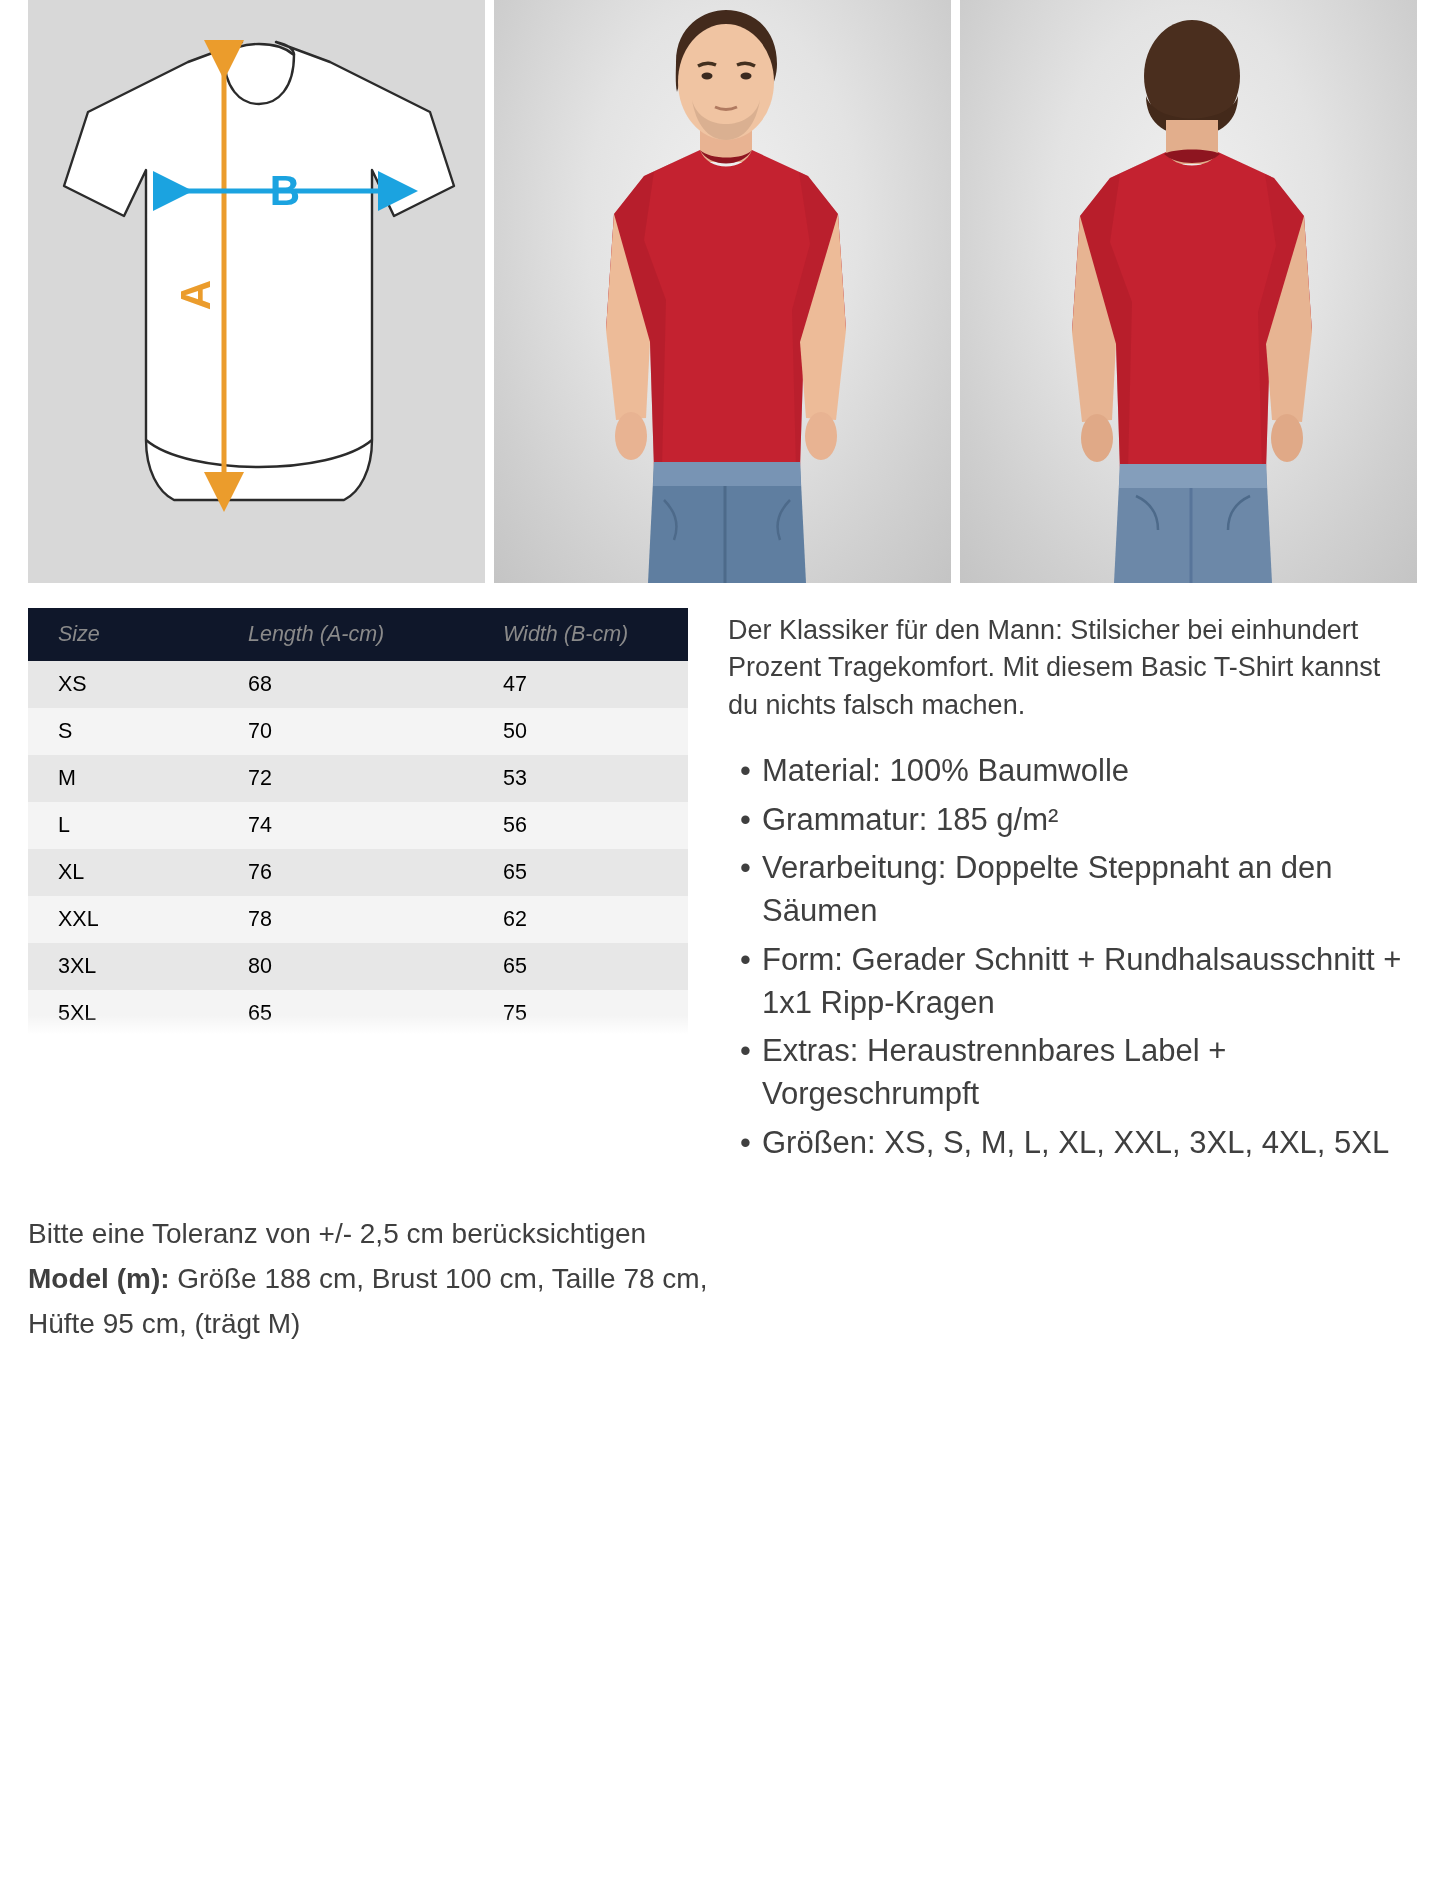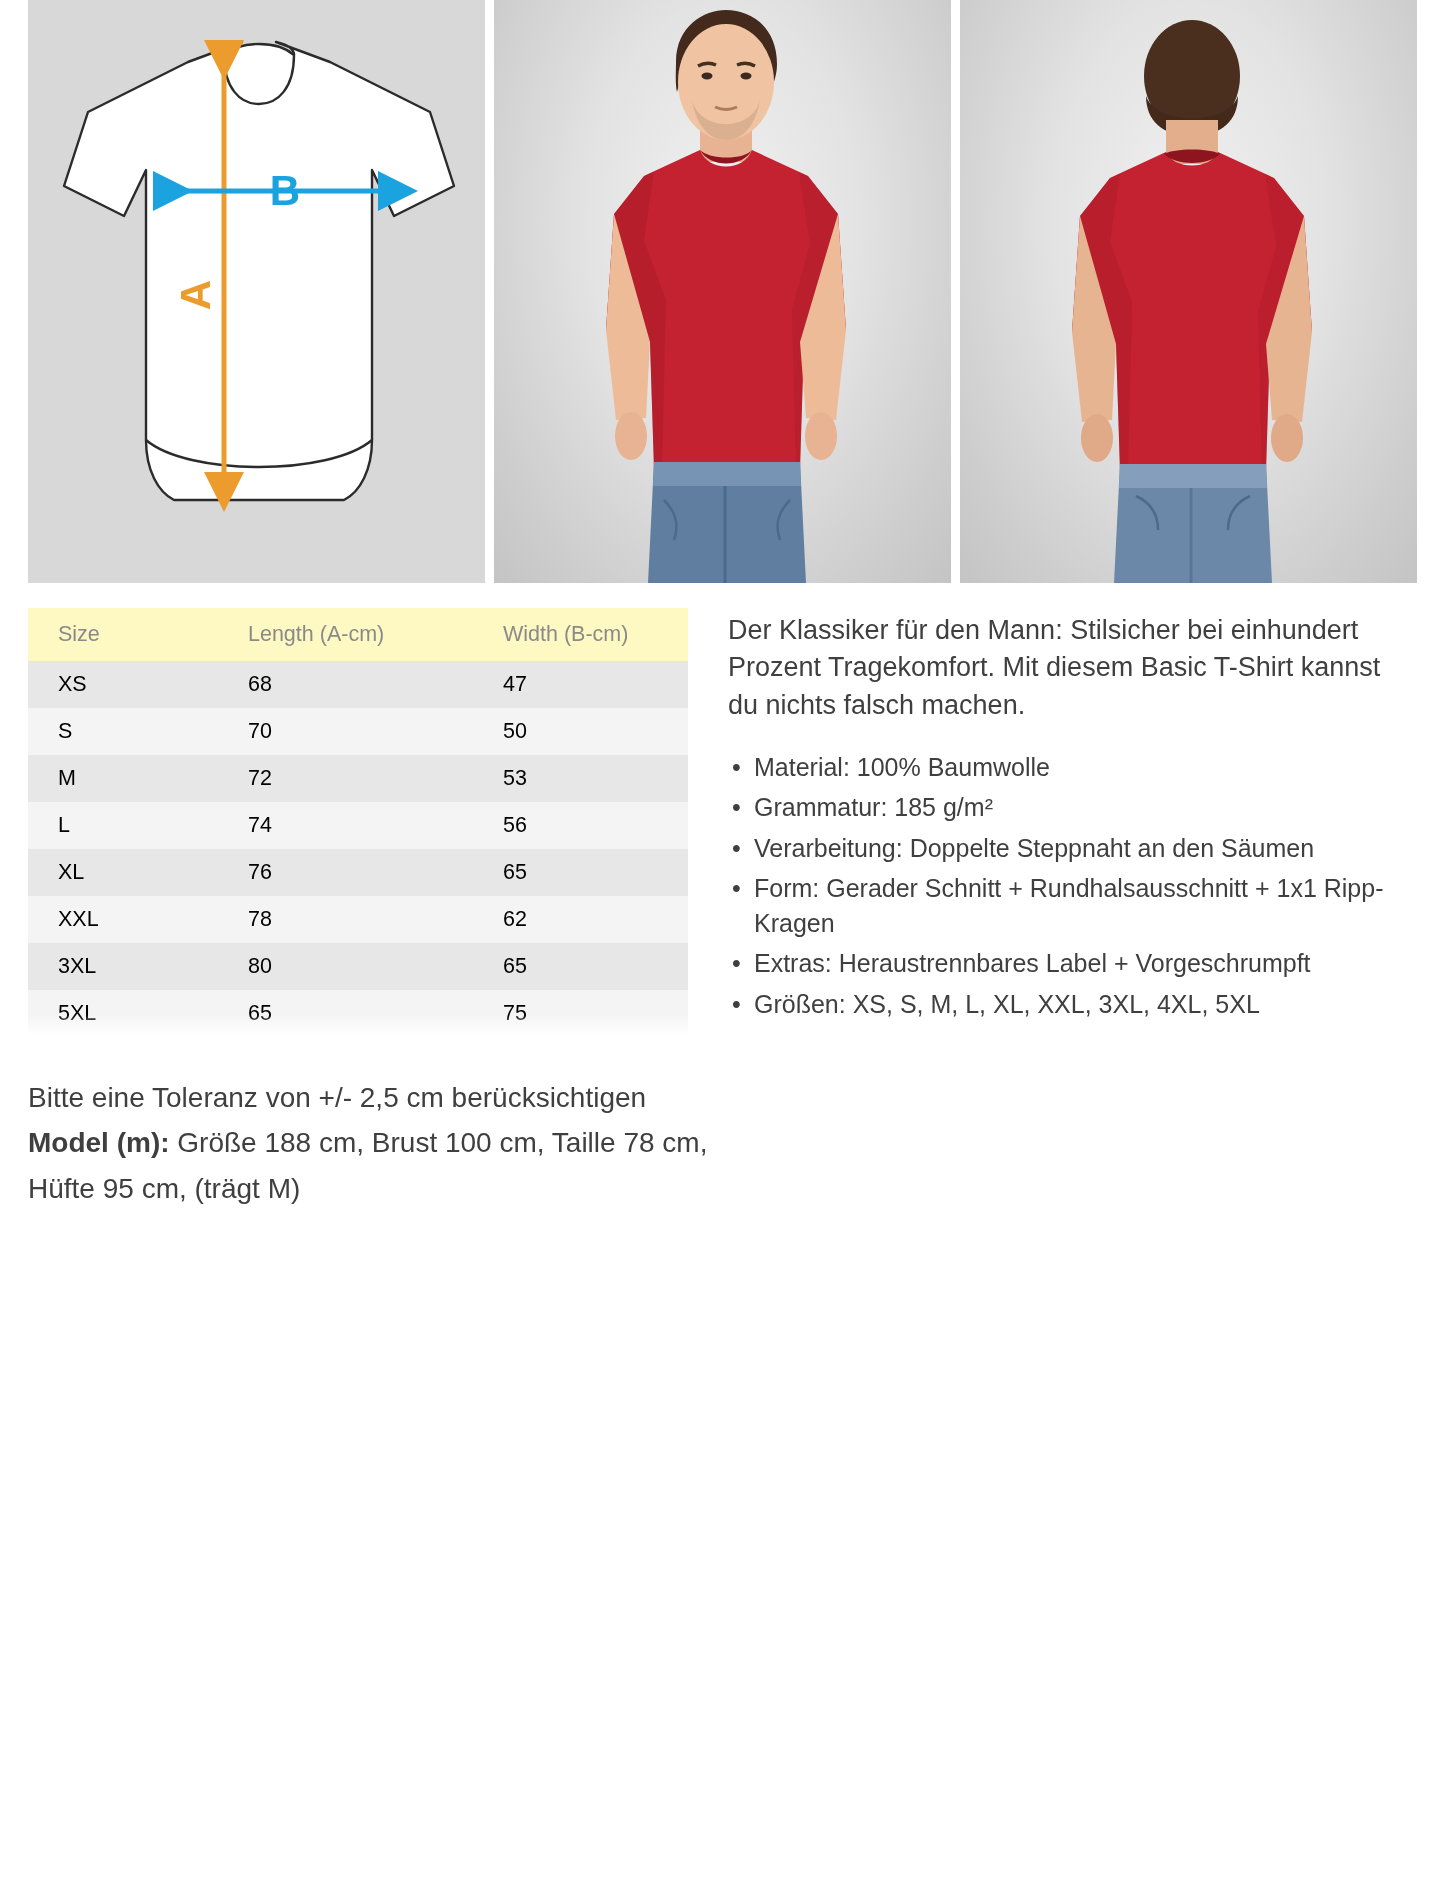--- a/index.html
+++ b/index.html
@@ -57,22 +57,23 @@
     width: 660px;
     table-layout: fixed;
     font-size: 21.5px;
     color: #7a7a7a;
   }
   table.size-table th {
     font-weight: normal;
     text-align: left;
     padding: 14px 0 14px 30px;
     color: #8a8a8a;
-    background: #fef9c3;
+    background: #0f172a;
     font-size: 21.5px;
+    font-style: italic;
   }
   table.size-table td {
     padding: 11px 0 11px 30px;
     color: #000000;
   }
   table.size-table tbody tr:nth-child(odd) { background: #e7e7e7; }
   table.size-table tbody tr:nth-child(even) { background: #f4f4f4; }
   table.size-table col.c1 { width: 190px; }
   table.size-table col.c2 { width: 255px; }
   table.size-table col.c3 { width: 215px; }
@@ -97,23 +98,23 @@
 
   
   .desc-para {
     font-size: 27px;
     line-height: 1.38;
     color: #3f3f3f;
     margin: 0 0 26px 0;
   }
   ul.features {
     list-style: none;
-    margin: 0;
+    margin: 8px;
     padding: 0;
-    font-size: 25px;
+    font-size: 31px;
     line-height: 1.38;
     color: #3f3f3f;
   }
   ul.features li {
     position: relative;
     padding-left: 26px;
     margin-bottom: 6px;
   }
   ul.features li::before {
     content: "•";

